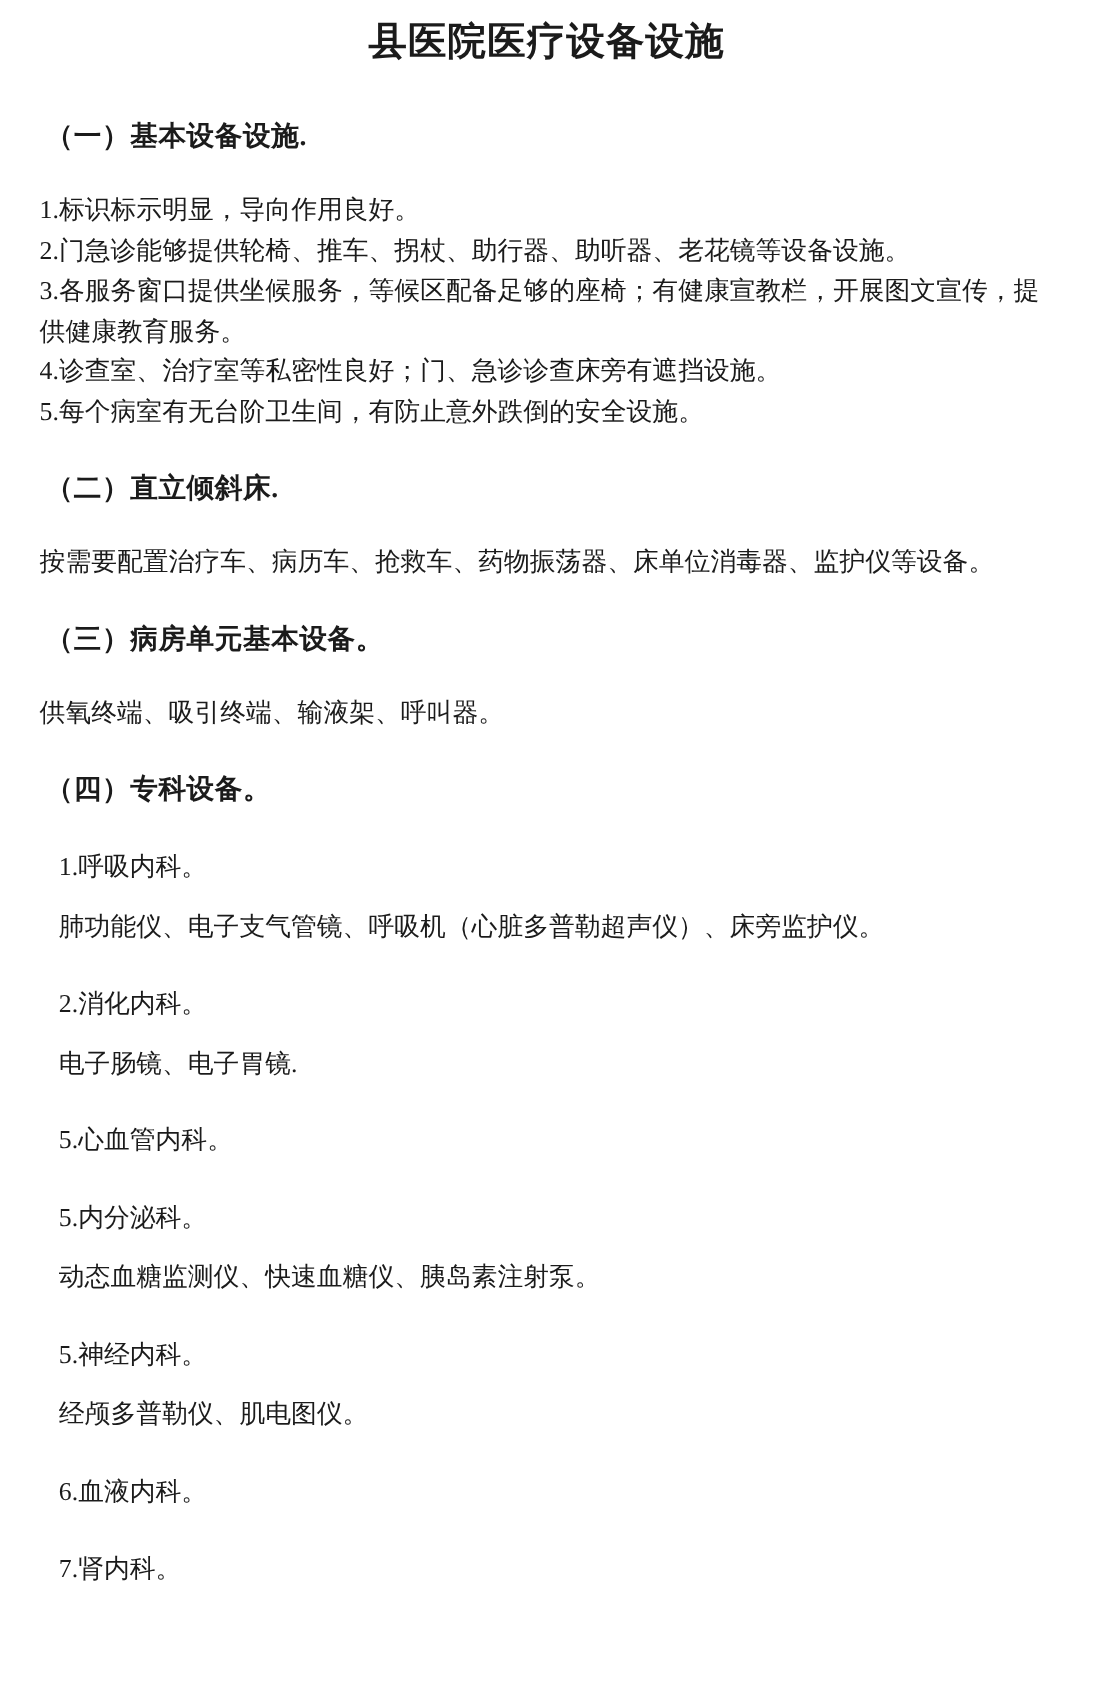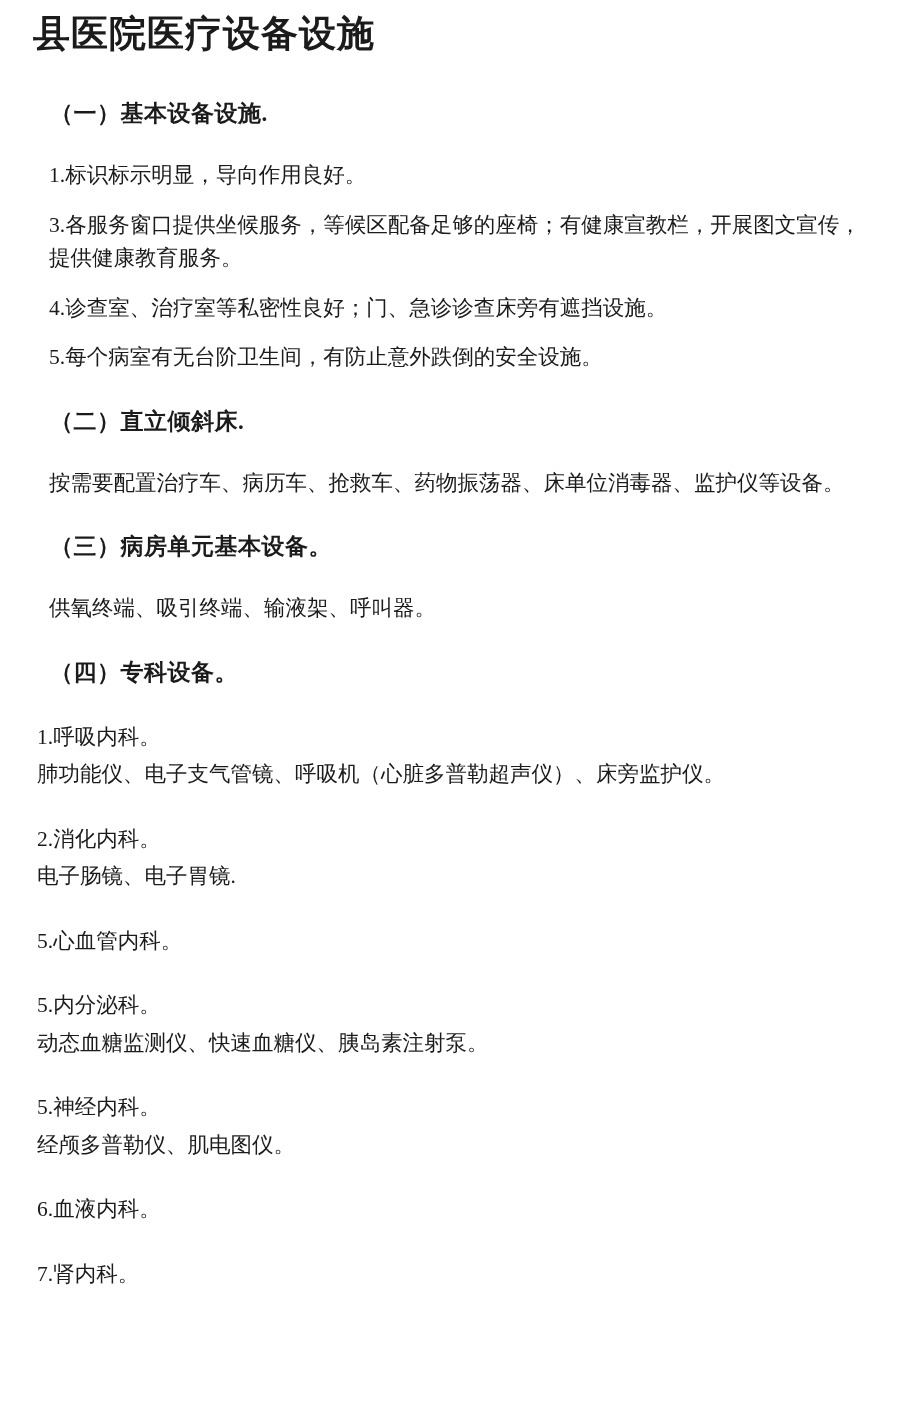--- a/index.html
+++ b/index.html
@@ -12,56 +12,57 @@
     height: 1418px;
     overflow: hidden;
     font-family: "Liberation Serif", "DejaVu Serif", serif;
     color: #1b1b1b;
   }
   .doc {
     padding: 12px 34px 0 33px;
     font-size: 21.5px;
   }
   .doc-title {
-    font-size: 37px;
+    font-size: 32px;
     font-weight: 700;
-    text-align: left;
+    text-align: center;
     line-height: 40px;
     margin: 2px 0 43px 0;
     letter-spacing: 1px;
   }
   .sec-heading {
     font-size: 23px;
     font-weight: 700;
     line-height: 34px;
-    margin: 30px 0 28px 17px;
+    margin: 30px 0 28px 5px;
     letter-spacing: 0.5px;
   }
   .line {
     line-height: 33.5px;
-    margin: 16px;
+    margin: 0;
     word-break: break-word;
   }
   .dept-block {
     margin-top: 31px;
   }
   .dept-block p {
     line-height: 33.5px;
-    margin: 4px;
+    margin: 16px;
   }
 </style>
 </head>
 <body>
 
 <div class="doc">
 
   <h1 class="doc-title">县医院医疗设备设施</h1>
 
   <h2 class="sec-heading">（一）基本设备设施.</h2>
   <p class="line">1.标识标示明显，导向作用良好。</p>
+  <p class="line">2.门急诊能够提供轮椅、推车、拐杖、助行器、助听器、老花镜等设备设施。</p>
   <p class="line">3.各服务窗口提供坐候服务，等候区配备足够的座椅；有健康宣教栏，开展图文宣传，提供健康教育服务。</p>
   <p class="line">4.诊查室、治疗室等私密性良好；门、急诊诊查床旁有遮挡设施。</p>
   <p class="line">5.每个病室有无台阶卫生间，有防止意外跌倒的安全设施。</p>
 
   <h2 class="sec-heading">（二）直立倾斜床.</h2>
   <p class="line">按需要配置治疗车、病历车、抢救车、药物振荡器、床单位消毒器、监护仪等设备。</p>
 
   <h2 class="sec-heading">（三）病房单元基本设备。</h2>
   <p class="line">供氧终端、吸引终端、输液架、呼叫器。</p>
 

